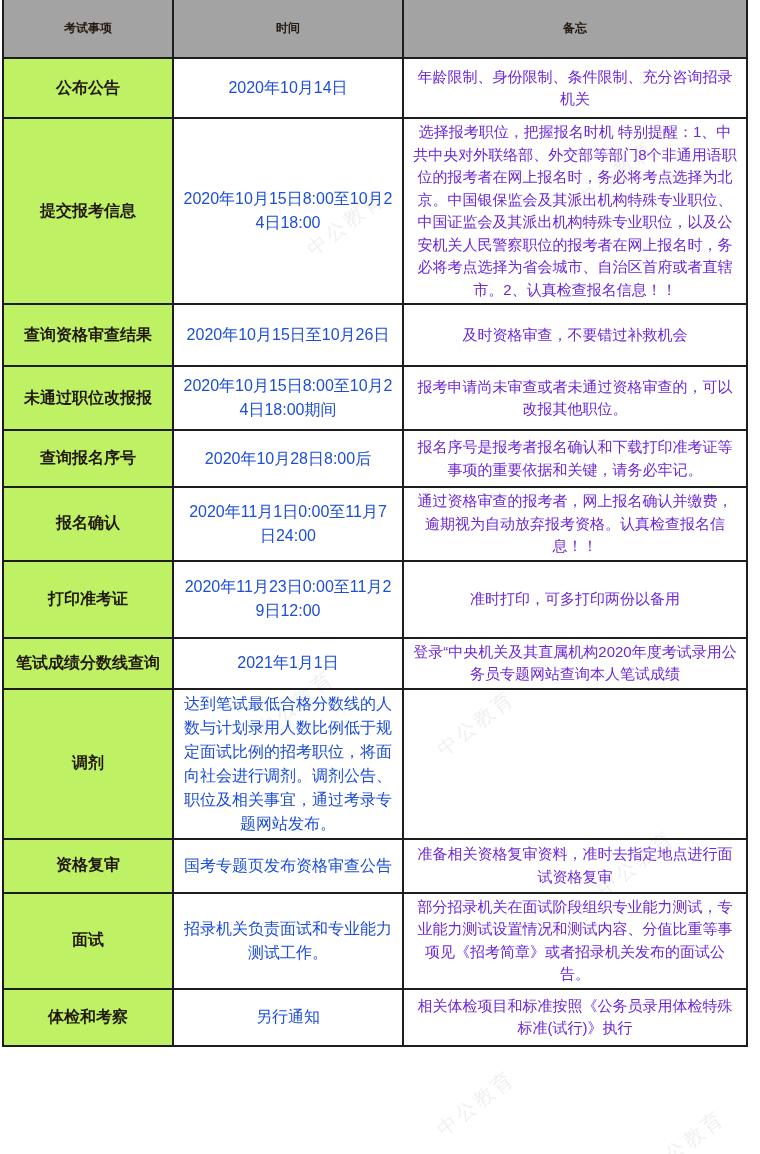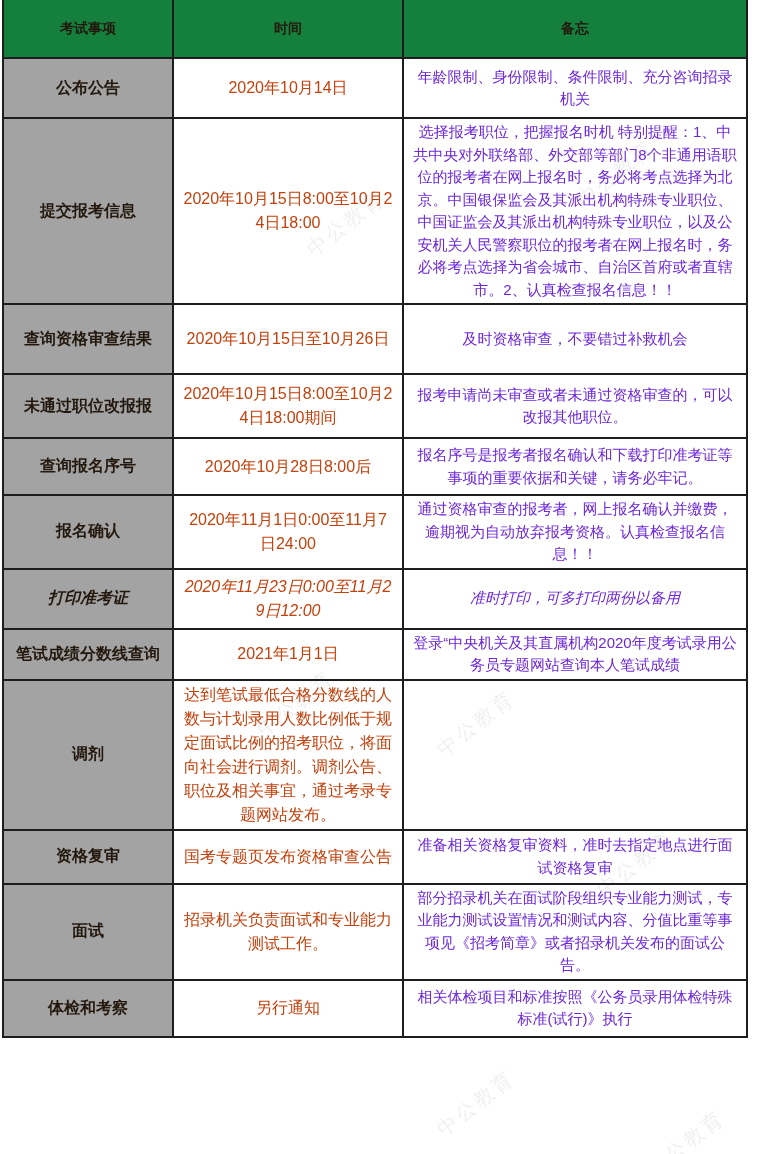--- a/index.html
+++ b/index.html
@@ -29,51 +29,51 @@
   table.schedule td {
     border: 2px solid #1d1d1d;
     padding: 2px 8px;
     text-align: center;
     vertical-align: middle;
     word-break: break-all;
     box-sizing: border-box;
   }
   table.schedule th {
     border-top: none;
-    background: #15803d;
-    font-size: 14px;
+    background: #a3a3a3;
+    font-size: 12px;
     font-weight: bold;
     color: #23180d;
   }
   td.col-item {
-    background: #a3a3a3;
+    background: #bef264;
     font-weight: bold;
     font-size: 16px;
     color: #23180d;
   }
   td.col-time {
     font-size: 16px;
-    color: #c2410c;
+    color: #1d4ed8;
     line-height: 1.5;
   }
   td.col-memo {
     font-size: 15px;
     color: #6d28d9;
     line-height: 1.5;
     border-radius: 7px;
   }
   
   tr.rh  { height: 58px; }
   tr.r1  { height: 60px; }
   tr.r2  { height: 172px; }
-  tr.r3  { height: 70px; }
+  tr.r3  { height: 62px; }
   tr.r4  { height: 64px; }
   tr.r5  { height: 57px; }
   tr.r6  { height: 63px; }
-  tr.r7  { height: 60px; font-style: italic; }
+  tr.r7  { height: 77px; }
   tr.r8  { height: 56px; }
   tr.r9  { height: 66px; }
   tr.r10 { height: 36px; }
   tr.r11 { height: 136px; }
   tr.r12 { height: 54px; margin-top: 28px; }
   tr.r13 { height: 80px; }
   tr.r14 { height: 57px; }
   
   .wm {
     position: absolute;

